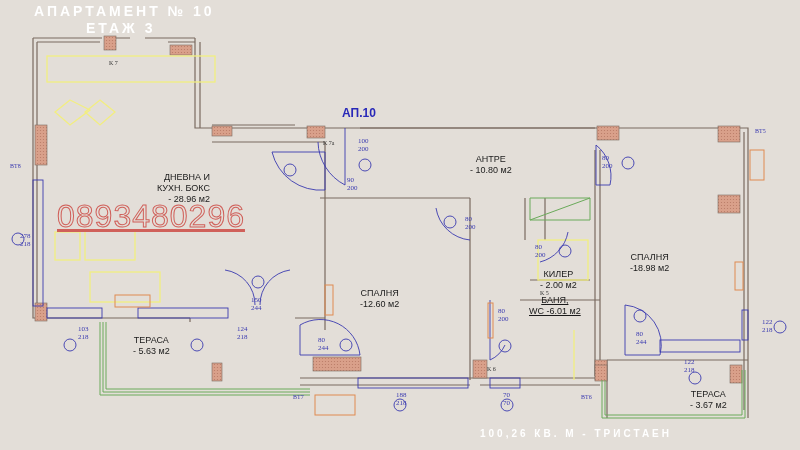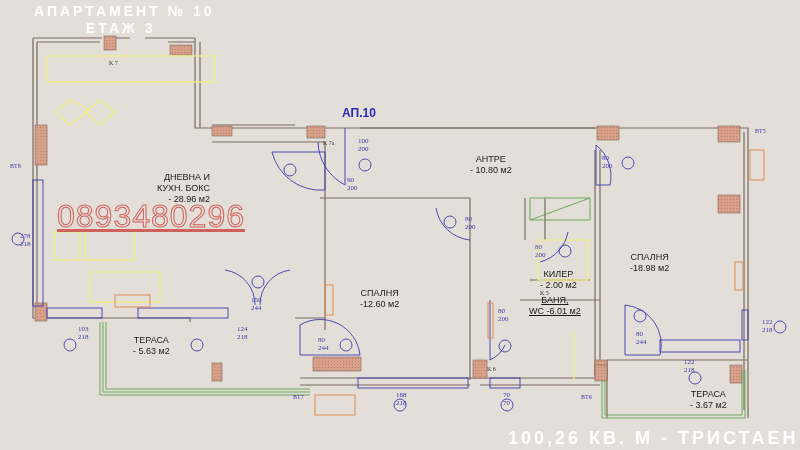--- a/index.html
+++ b/index.html
@@ -225,13 +225,13 @@
 <div class="bt" style="left:755px;top:128px;">BT5</div>
 <div class="bt" style="left:293px;top:394px;">BT7</div>
 <div class="bt" style="left:581px;top:394px;">BT6</div>
 <div class="bt" style="left:109px;top:60px;color:#333;">K 7</div>
 <div class="bt" style="left:323px;top:140px;color:#333;">K 7a</div>
 <div class="bt" style="left:487px;top:366px;color:#333;">K 6</div>
 <div class="bt" style="left:540px;top:290px;color:#333;">K 5</div>
 
 <div class="phone">0893480296</div>
 
-<div class="title" style="left:484px;top:428px;font-size:18px;">100,26 КВ. М - ТРИСТАЕН</div>
+<div class="title" style="left:456px;top:428px;font-size:10px;">100,26 КВ. М - ТРИСТАЕН</div>
 
 </body></html>

